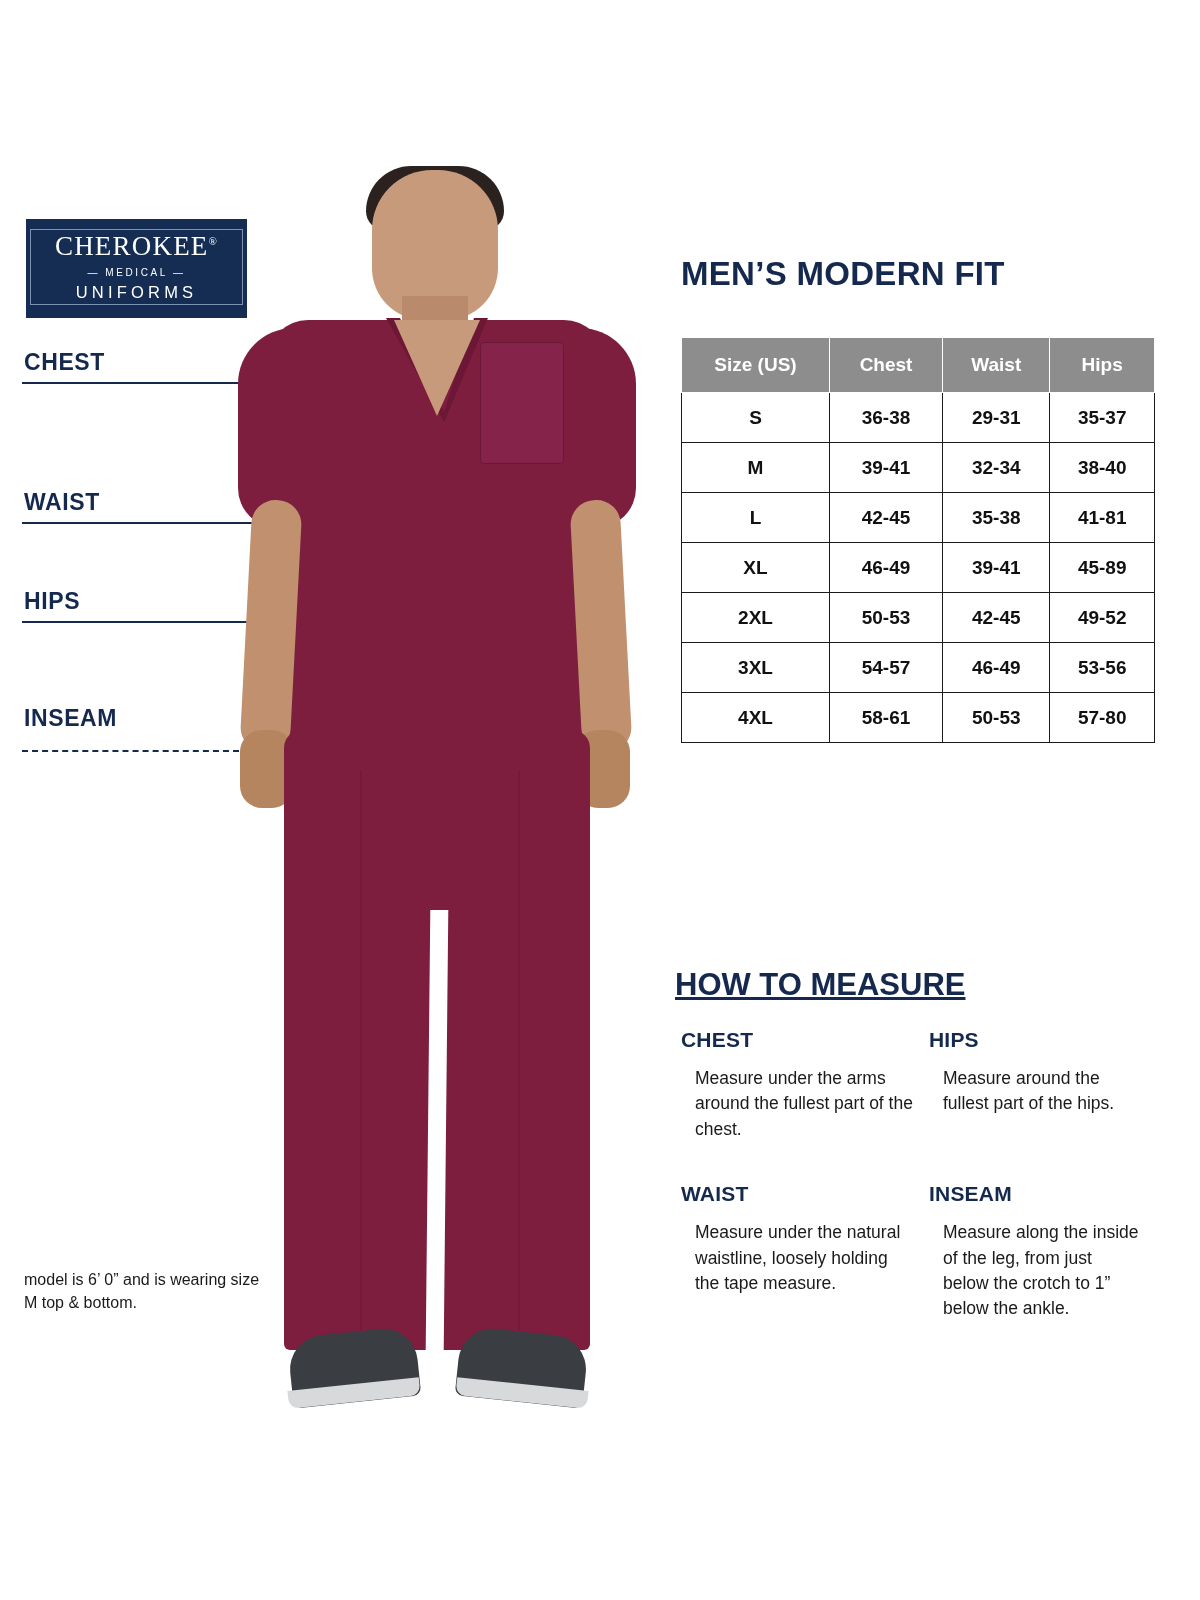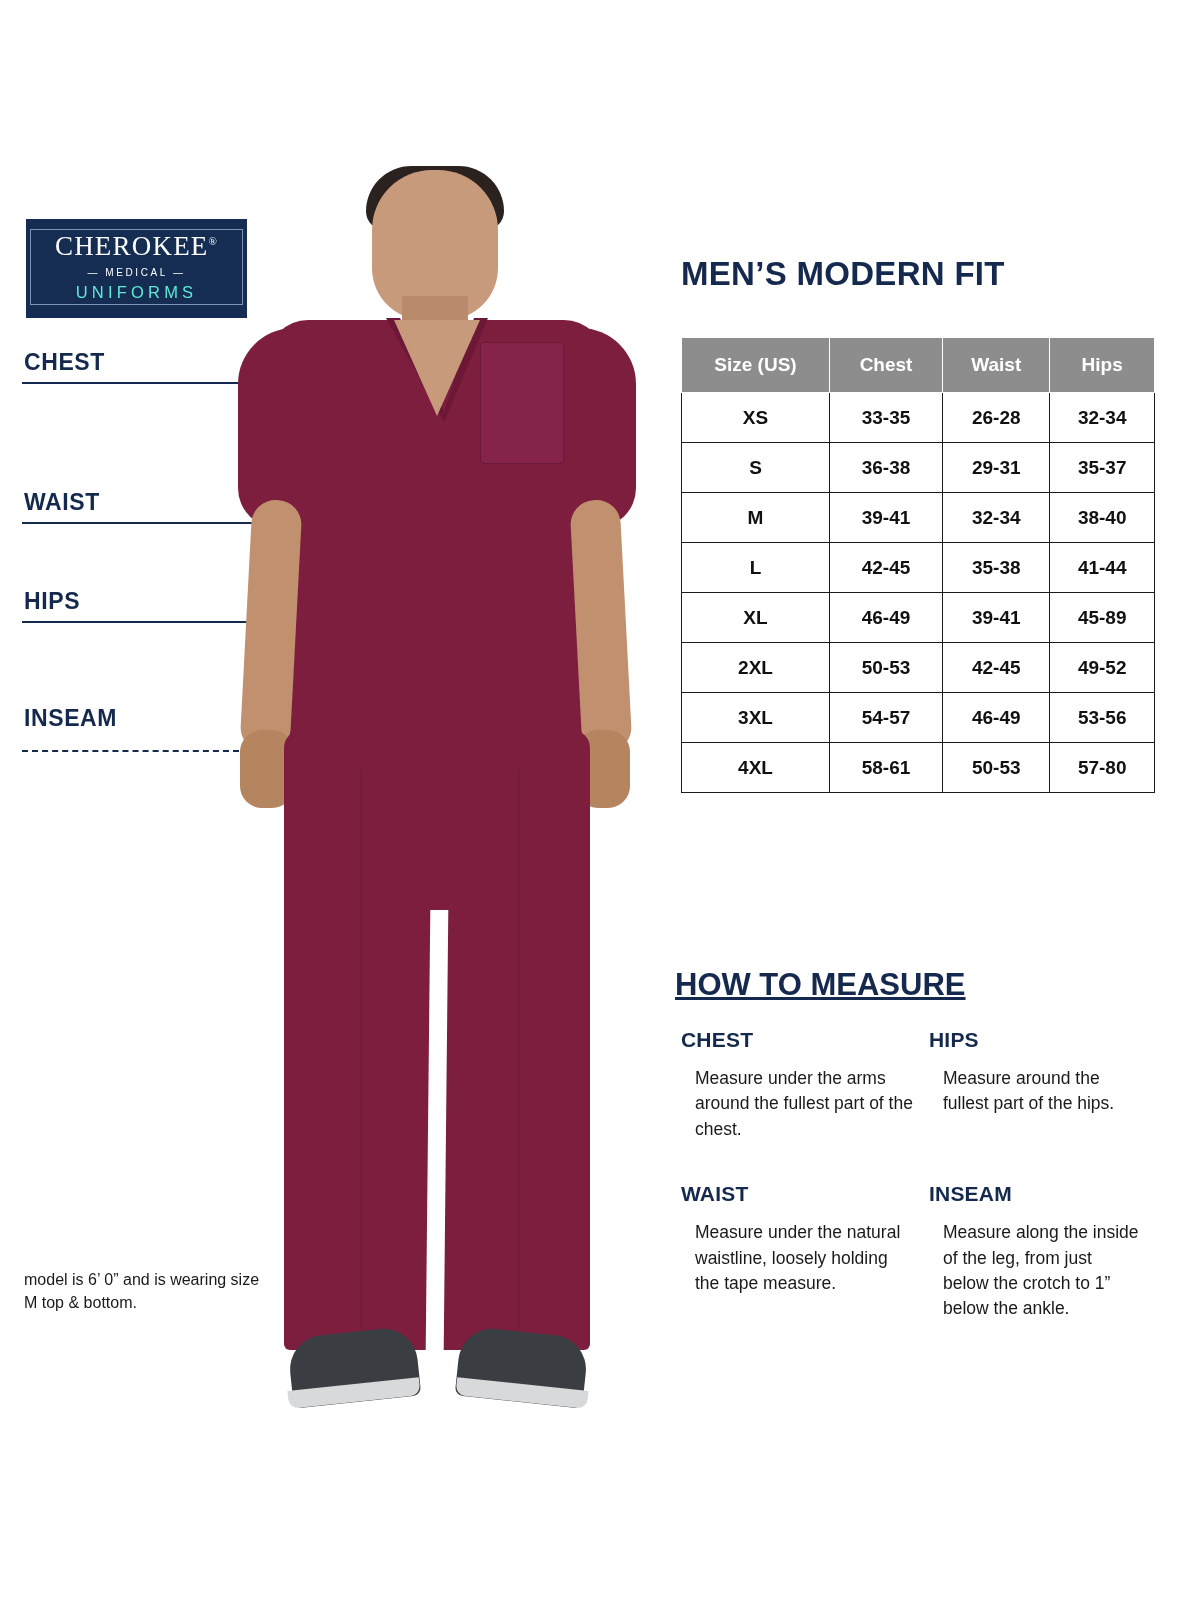--- a/index.html
+++ b/index.html
@@ -53,21 +53,21 @@
   }
   .logo-main sup { font-size: 11px; vertical-align: super; }
   .logo-sub1 {
     color: #ffffff;
     font-size: 10px;
     letter-spacing: 2.6px;
     margin-top: 7px;
     font-family: "Liberation Sans", sans-serif;
   }
   .logo-sub2 {
-    color: #5eead4;
+    color: #ffffff;
     font-size: 16.5px;
     letter-spacing: 4.2px;
     margin-top: 5px;
     font-family: "Liberation Sans", sans-serif;
   }
 
   
   .callout-label {
     position: absolute;
     font-size: 23px;
@@ -351,42 +351,36 @@
     <thead>
       <tr>
         <th>Size (US)</th>
         <th>Chest</th>
         <th>Waist</th>
         <th>Hips</th>
       </tr>
     </thead>
     <tbody>
       <tr>
-        <td>XS</td>
-        <td>33-35</td>
-        <td>26-28</td>
-        <td>32-34</td>
-      </tr>
-      <tr>
         <td>S</td>
         <td>36-38</td>
         <td>29-31</td>
         <td>35-37</td>
       </tr>
       <tr>
         <td>M</td>
         <td>39-41</td>
         <td>32-34</td>
         <td>38-40</td>
       </tr>
       <tr>
         <td>L</td>
         <td>42-45</td>
         <td>35-38</td>
-        <td>41-44</td>
+        <td>41-81</td>
       </tr>
       <tr>
         <td>XL</td>
         <td>46-49</td>
         <td>39-41</td>
         <td>45-89</td>
       </tr>
       <tr>
         <td>2XL</td>
         <td>50-53</td>

